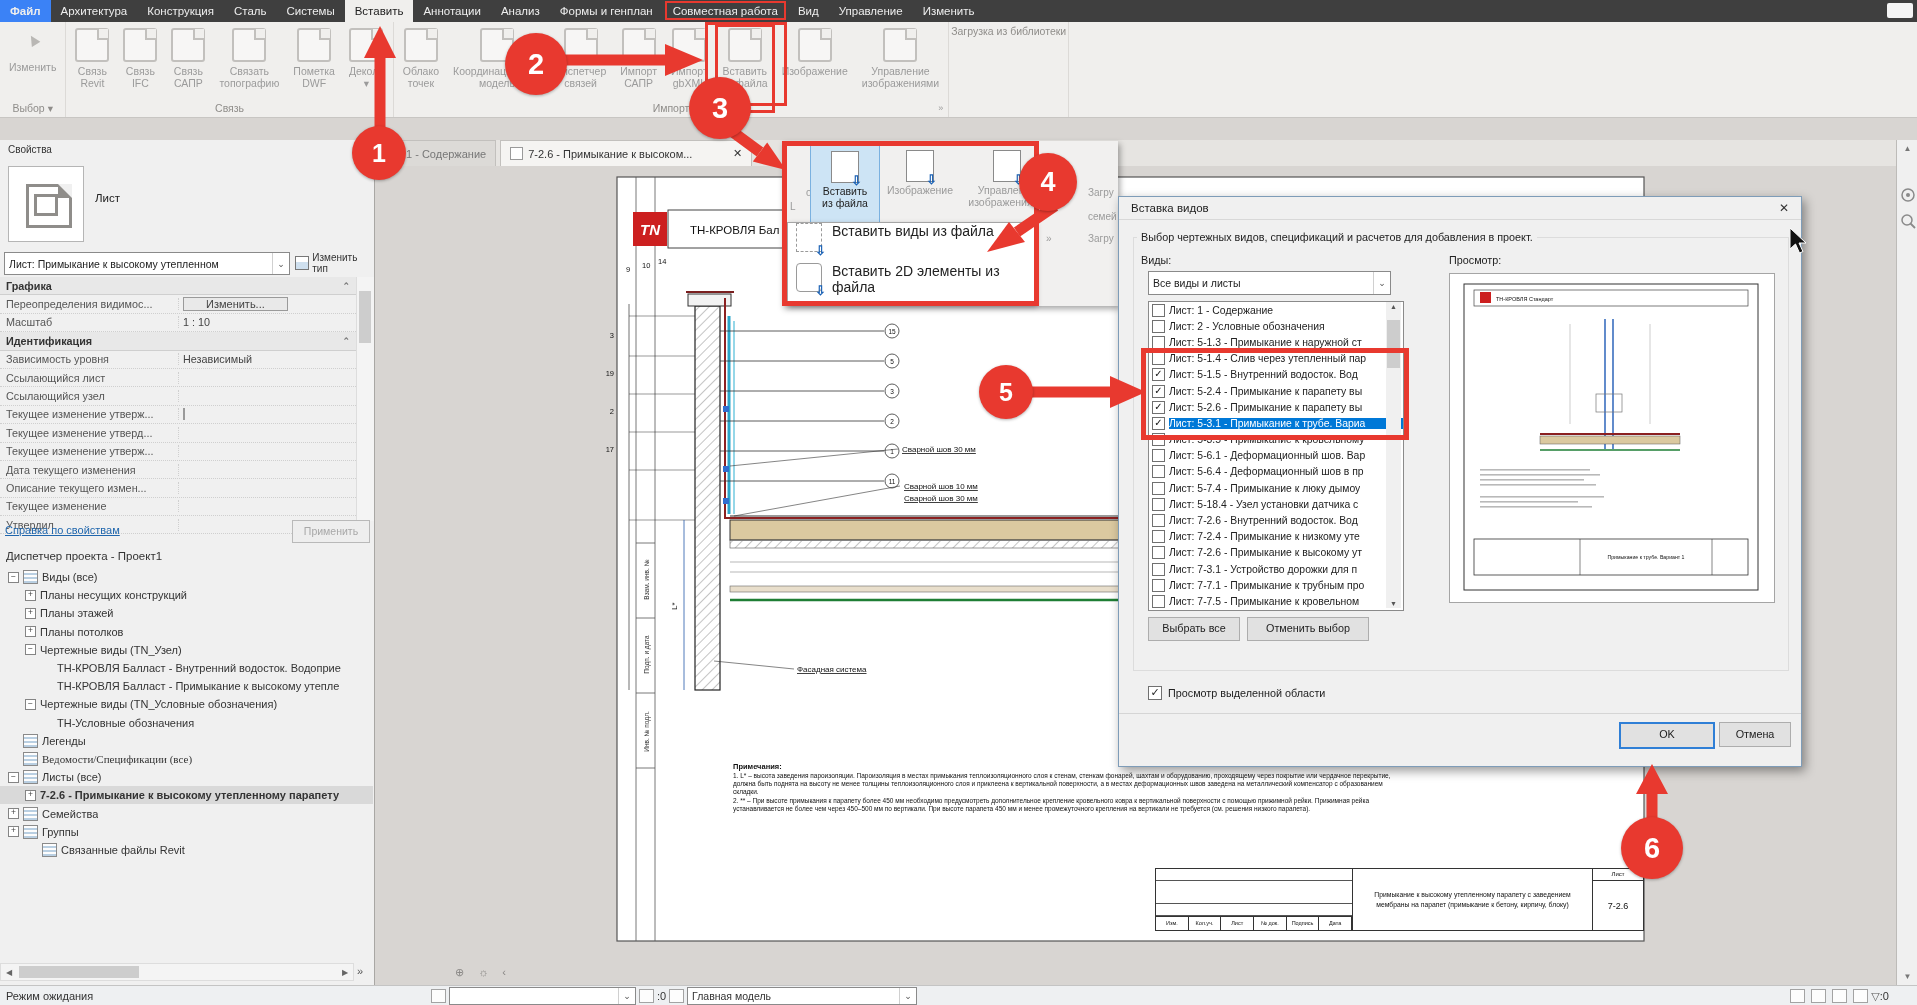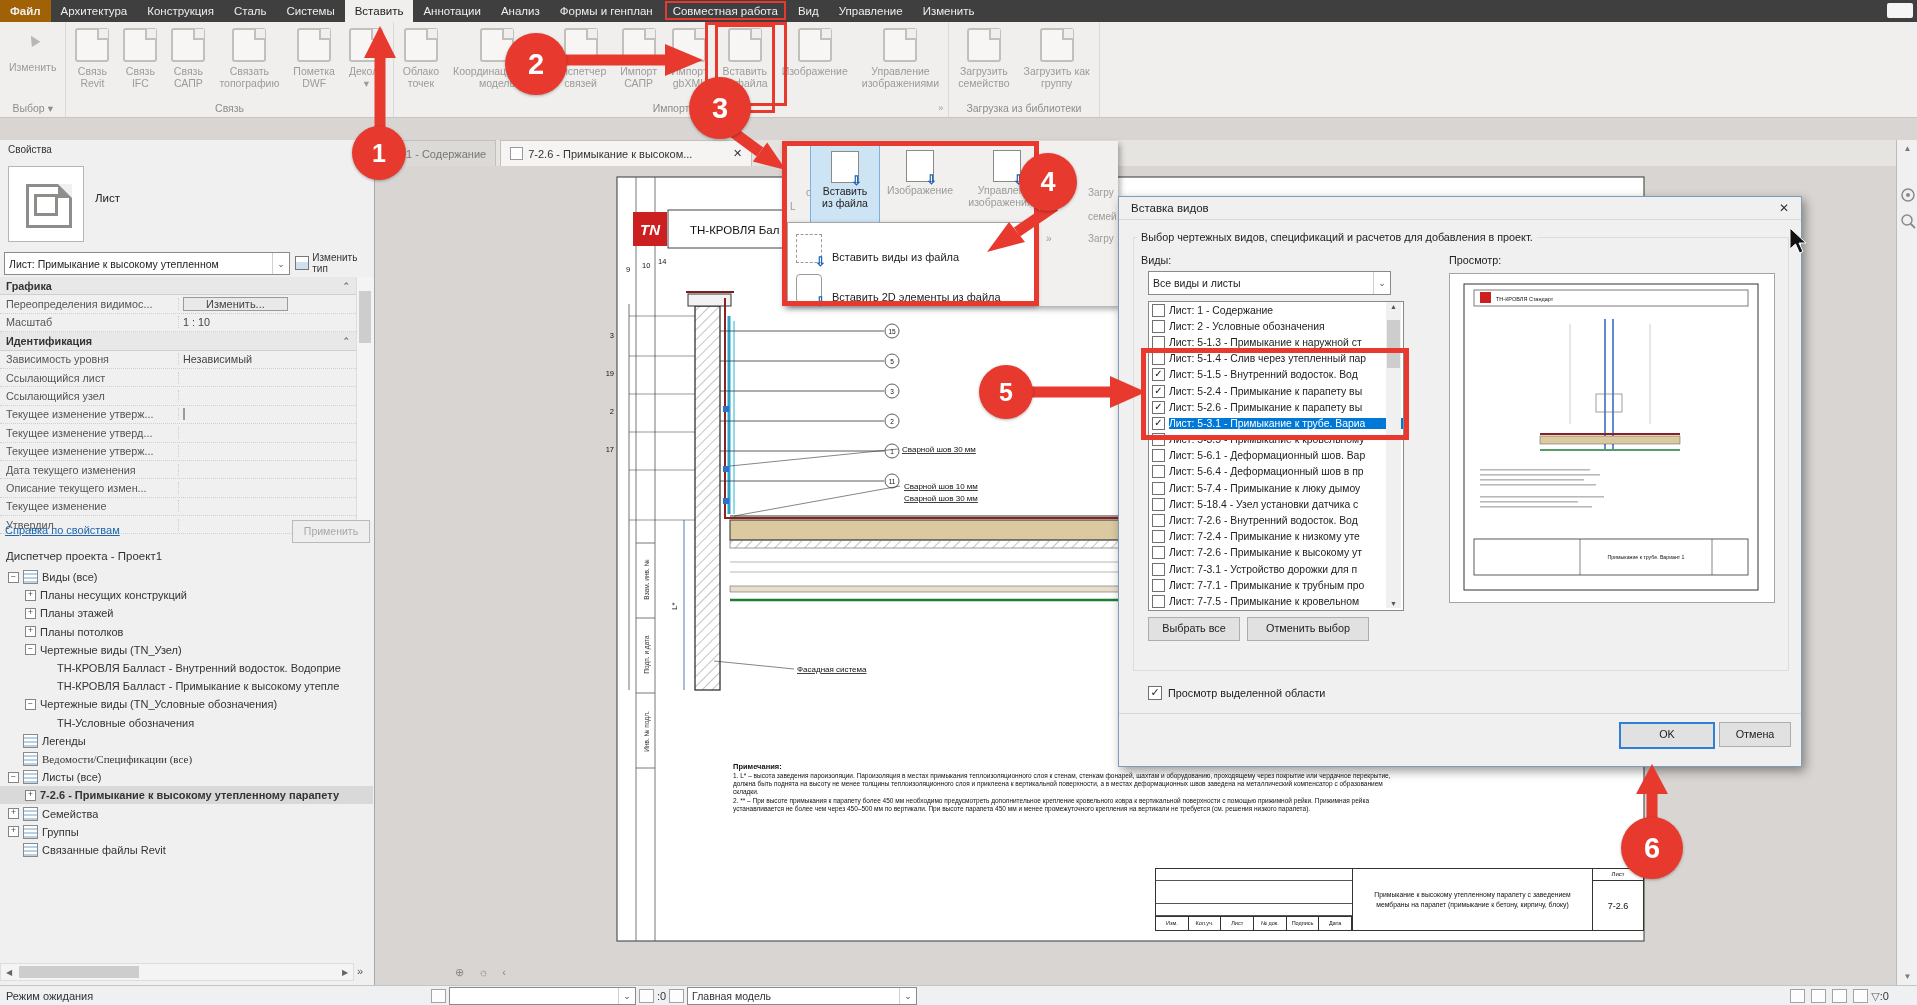--- a/index.html
+++ b/index.html
@@ -2,21 +2,21 @@
 <html><head>
 <meta charset="utf-8">
 <style>
   html,body{margin:0;padding:0}
   body{width:1917px;height:1005px;position:relative;overflow:hidden;
        font-family:"Liberation Sans",sans-serif;background:#d8d5d2;color:#222}
   .abs{position:absolute}
   
   #menubar{left:0;top:0;width:1917px;height:22px;background:#3f3f3f;display:flex;align-items:stretch}
   .mtab{color:#eee;font-size:11.5px;padding:0 10px;display:flex;align-items:center;white-space:nowrap;position:relative;cursor:default}
-  .mtab.file{background:#a16207;font-weight:bold}
+  .mtab.file{background:#3b82f6;font-weight:bold}
   .mtab.active{background:#f0efed;color:#222}
   .mtab.redbox::after{content:"";position:absolute;inset:1px 2px 2px 2px;border:2px solid #e8392f}
   #win-btn{right:4px;top:3px;width:26px;height:15px;background:#f5f5f5;border-radius:2px}
   
   #ribbon{left:0;top:22px;width:1917px;height:95px;background:#f0efed;border-bottom:1px solid #c8c6c3;display:flex}
   .rgroup{display:flex;flex-direction:column;border-right:1px solid #dcdad7;padding:0 2px}
   .rbtns{display:flex;flex:1;align-items:flex-start;padding-top:4px}
   .rbtn{display:flex;flex-direction:column;align-items:center;padding:2px 7px;position:relative}
   .rlab{font-size:10.5px;line-height:12px;color:#9b9b9b;text-align:center;white-space:nowrap}
   .ricon{width:30px;height:30px;margin-bottom:3px;border:2px solid #c2c0bd;border-radius:3px;background:#f7f6f5;position:relative}
@@ -90,21 +90,21 @@
   
   #flyout{left:782px;top:141px;width:336px;height:165px;background:#f1f0ef;box-shadow:2px 3px 6px rgba(0,0,0,.35)}
   #fly-btn{left:28px;top:4px;width:68px;height:76px;background:#cde4f5;border:1px solid #7ab1e0;display:flex;flex-direction:column;align-items:center}
   .fdoc{width:26px;height:30px;background:#fff;border:1.5px solid #8a8a8a;position:relative;margin-top:5px}
   .fdoc::after{content:"⇩";position:absolute;right:-4px;bottom:-6px;color:#1b62b5;font-size:13px;font-weight:bold}
   #fly-btn .flab{font-size:10.5px;line-height:12px;text-align:center;color:#222;margin-top:2px}
   .fly-gbtn{top:4px;height:76px;display:flex;flex-direction:column;align-items:center}
   .fly-gbtn .flab{font-size:10.5px;line-height:12px;text-align:center;color:#9b9b9b;margin-top:2px}
   .fly-frag{font-size:10px;color:#9b9b9b}
   #fly-menu{left:5px;top:81px;width:246px;height:81px;background:#fff;border:1px solid #a5a5a5;box-shadow:2px 2px 5px rgba(0,0,0,.3)}
-  .fmi{height:40px;display:flex;align-items:flex-end;font-size:11px;color:#222;padding-left:8px}
+  .fmi{height:40px;display:flex;align-items:flex-start;font-size:14px;color:#222;padding-left:8px}
   .fmi .fico{width:24px;height:27px;border:1.5px dashed #9a9a9a;background:#fff;position:relative;margin-right:10px;flex:none}
   .fmi .fico::after{content:"⇩";position:absolute;right:-5px;bottom:-7px;color:#1b62b5;font-size:13px;font-weight:bold}
   .fmi:nth-child(2) .fico{border-style:solid;border-radius:4px}
   
   #dialog{left:1118px;top:196px;width:682px;height:569px;background:#f0f0f0;border:1px solid #7e9cb8;box-shadow:3px 4px 10px rgba(0,0,0,.4)}
   #dlg-title{left:0;top:0;width:100%;height:22px;background:#f0f0f0;border-bottom:1px solid #d8d8d8;display:flex;align-items:center}
   #dlg-title .t{font-size:11.5px;padding-left:12px;flex:1}
   #dlg-title .x{width:34px;text-align:center;font-size:12px;color:#333}
   #dlg-groupbox{left:14px;top:40px;width:654px;height:432px;border:1px solid #dcdcdc}
   #dlg-intro{left:18px;top:34px;font-size:10.8px;background:#f0f0f0;padding:0 4px}
@@ -230,30 +230,20 @@
           <span class="rlab">Изображение</span>
         </div>
         <div class="rbtn">
           <span class="ricon"></span>
           <span class="rlab">Управление<br>изображениями</span>
         </div>
       </div>
       <div class="rglabel">Импорт<span class="gchev">»</span></div>
     </div>
     <div class="rgroup">
-      <div class="rbtns">
-        <div class="rbtn">
-          <span class="ricon"></span>
-          <span class="rlab">Загрузить<br>семейство</span>
-        </div>
-        <div class="rbtn">
-          <span class="ricon"></span>
-          <span class="rlab">Загрузить как<br>группу</span>
-        </div>
-      </div>
       <div class="rglabel">Загрузка из библиотеки</div>
     </div>
   </div>
 
 <div id="leftpanel" class="abs">
   <div id="prop-header" class="abs">Свойства</div>
   <div id="type-box" class="abs">
     <div class="sheet-glyph"></div>
   </div>
   <div id="type-name" class="abs">Лист</div>
@@ -387,21 +377,21 @@
       <div class="trow" style="padding-left: 8px;">
         <span class="exp">+</span>
         <span class="ticon"></span>
         <span class="tlabel">Семейства</span>
       </div>
       <div class="trow" style="padding-left: 8px;">
         <span class="exp">+</span>
         <span class="ticon"></span>
         <span class="tlabel">Группы</span>
       </div>
-      <div class="trow" style="padding-left: 8px;">
+      <div class="trow" style="padding-left: 8px; margin-left: 19px;">
         <span style="width: 15px; flex: 0 0 auto;"></span>
         <span class="ticon"></span>
         <span class="tlabel">Связанные файлы Revit</span>
       </div>
     </div>
   <div id="lp-hscroll" class="abs">
     <span class="sa">◀</span>
       <div class="sthumb"></div>
       <span class="gap" style="flex:1"></span>
       <span class="sa">▶</span>

